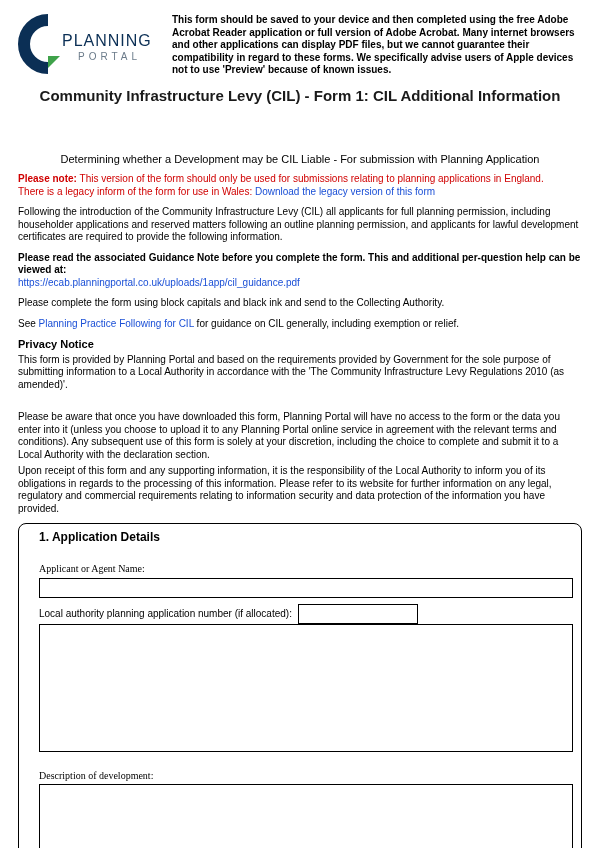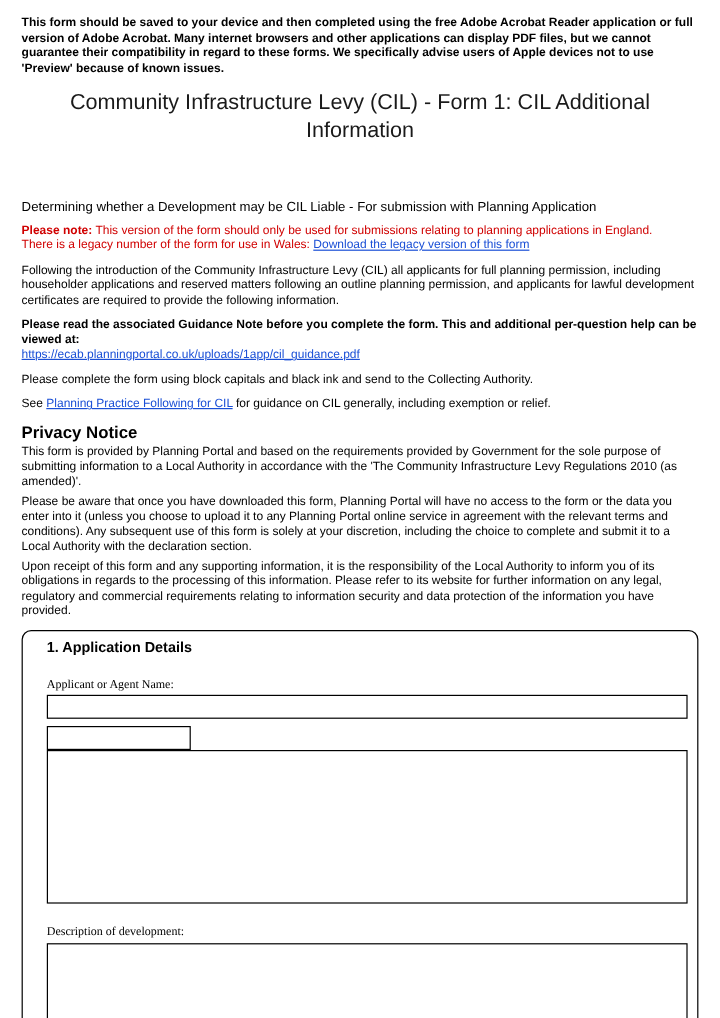--- a/index.html
+++ b/index.html
@@ -8,28 +8,28 @@
     font-size: 10px;
     color: #000;
     background: #fff;
     width: 600px;
     padding: 14px 18px 8px 18px;
     line-height: 1.25;
   }
   .header-row { display: flex; gap: 14px; margin-bottom: 10px; }
   .logo-wrap { flex: 0 0 auto; width: 140px; display: flex; align-items: center; }
   .header-text { flex: 1; font-weight: bold; font-size: 10px; line-height: 1.25; }
-  .title { text-align: center; font-weight: normal; font-size: 18px; color: #1a1a1a; margin-bottom: 4px; }
-  .subtitle { font-size: 11px; margin-bottom: 6px; margin-top: 48px; }
+  .title { text-align: center; font-weight: bold; font-size: 15px; color: #1a1a1a; margin-bottom: 4px; }
+  .subtitle { text-align: center; font-size: 11px; margin-bottom: 6px; margin-top: 48px; }
   .red { color: #d00000; }
-  .blue { color: #1a4fd6; text-decoration: underline; }
+  .blue { color: #1a4fd6; }
   .note { font-size: 10px; margin-bottom: 8px; }
   .para { font-size: 10px; margin-bottom: 8px; }
   .bold { font-weight: bold; }
-  .privacy-h { font-weight: bold; font-size: 14px; margin-top: 6px; margin-bottom: 2px; }
+  .privacy-h { font-weight: bold; font-size: 11px; margin-top: 6px; margin-bottom: 2px; }
   .section-box { border: 1.5px solid #000; border-radius: 8px; padding: 6px 8px 10px 20px; margin-top: 8px; }
   .section-title { font-weight: bold; font-size: 12px; margin-bottom: 4px; }
   .field-label { font-size: 10px; margin-top: 18px; margin-bottom: 2px; display: block; font-family: Liberation Serif, serif; }
   .input-line {
     border: 1px solid #000; height: 20px; width: 100%;
     font-size: 10px; padding: 2px 4px; background: #fff;
   }
   .input-short { width: 180px; height: 20px; border: 1px solid #000; font-size: 10px; padding: 2px 4px; background:#fff; }
   .inline-row { display: flex; align-items: center; gap: 6px; margin-top: 6px; }
   .textarea-box {
@@ -37,58 +37,67 @@
     background: #fff; resize: none; display: block;
   }
   .ta-site { height: 128px; }
   .ta-desc { height: 86px; }
   .logo-svg { width: 140px; height: 62px; }
 </style>
 </head>
 <body>
 
 <div class="header-row">
+  <div class="logo-wrap">
+    <svg class="logo-svg" viewBox="0 0 140 62">
+      <path d="M30 6 A24 24 0 1 0 30 54" fill="none" stroke="#0b2f55" stroke-width="12" stroke-linecap="butt"></path>
+      <path d="M30 54 L30 42 L42 42 Z" fill="#3fa24a"></path>
+      <text x="44" y="32" font-family="Arial" font-size="16" fill="#0b2f55" letter-spacing="1">PLANNING</text>
+      <text x="60" y="46" font-family="Arial" font-size="10" fill="#6b7b8a" letter-spacing="4">PORTAL</text>
+    </svg>
+  </div>
   <div class="header-text">This form should be saved to your device and then completed using the free Adobe Acrobat Reader application or full version of Adobe Acrobat. Many internet browsers and other applications can display PDF files, but we cannot guarantee their compatibility in regard to these forms. We specifically advise users of Apple devices not to use 'Preview' because of known issues.</div>
 </div>
 
 <div class="title">Community Infrastructure Levy (CIL) - Form 1: CIL Additional Information</div>
 <div class="subtitle">Determining whether a Development may be CIL Liable - For submission with Planning Application</div>
 
 <div class="note">
   <span class="red bold">Please note:</span>
   <span class="red">This version of the form should only be used for submissions relating to planning applications in England.</span><br>
-  <span class="red">There is a legacy number of the form for use in Wales:  </span><span class="blue">Download the legacy version of this form</span>
+  <span class="red">There is a legacy inform of the form for use in Wales:  </span><span class="blue">Download the legacy version of this form</span>
 </div>
 
 <div class="para">Following the introduction of the Community Infrastructure Levy (CIL) all applicants for full planning permission, including householder applications and reserved matters following an outline planning permission, and applicants for lawful development certificates are required to provide the following information.</div>
 
 <div class="para">
   <span class="bold">Please read the associated Guidance Note before you complete the form. This and additional per-question help can be viewed at:</span><br>
   <span class="blue">https://ecab.planningportal.co.uk/uploads/1app/cil_guidance.pdf</span>
 </div>
 
 <div class="para">Please complete the form using block capitals and black ink and send to the Collecting Authority.</div>
 
 <div class="para">
   <span>See </span><span class="blue">Planning Practice Following for CIL</span><span> for guidance on CIL generally, including exemption or relief.</span>
 </div>
 
 <div class="privacy-h">Privacy Notice</div>
-<div class="para" style="margin-bottom:4px">This form is provided by Planning Portal and based on the requirements provided by Government for the sole purpose of submitting information to a Local Authority in accordance with the 'The Community Infrastructure Levy Regulations 2010 (as amended)'.</div>
+<div class="para" style="margin-bottom:20px">This form is provided by Planning Portal and based on the requirements provided by Government for the sole purpose of submitting information to a Local Authority in accordance with the 'The Community Infrastructure Levy Regulations 2010 (as amended)'.</div>
 <div class="para" style="margin-bottom:4px">Please be aware that once you have downloaded this form, Planning Portal will have no access to the form or the data you enter into it (unless you choose to upload it to any Planning Portal online service in agreement with the relevant terms and conditions). Any subsequent use of this form is solely at your discretion, including the choice to complete and submit it to a Local Authority with the declaration section.</div>
 <div class="para">Upon receipt of this form and any supporting information, it is the responsibility of the Local Authority to inform you of its obligations in regards to the processing of this information. Please refer to its website for further information on any legal, regulatory and commercial requirements relating to information security and data protection of the information you have provided.</div>
 
 <div class="section-box">
   <div class="section-title">1. Application Details</div>
 
   <label class="field-label">Applicant or Agent Name:</label>
   <input class="input-line" type="text" value="" style="">
 
 
   <div class="inline-row">
+    <span>Local authority planning application number (if allocated):</span>
     <input class="input-short" style="width: 120px;" type="text" value="">
   </div>
 
   <textarea class="textarea-box ta-site" style=""></textarea>
 
   <label class="field-label">Description of development:</label>
   <textarea class="textarea-box ta-desc" style=""></textarea>
 </div>
 
 </body></html>

